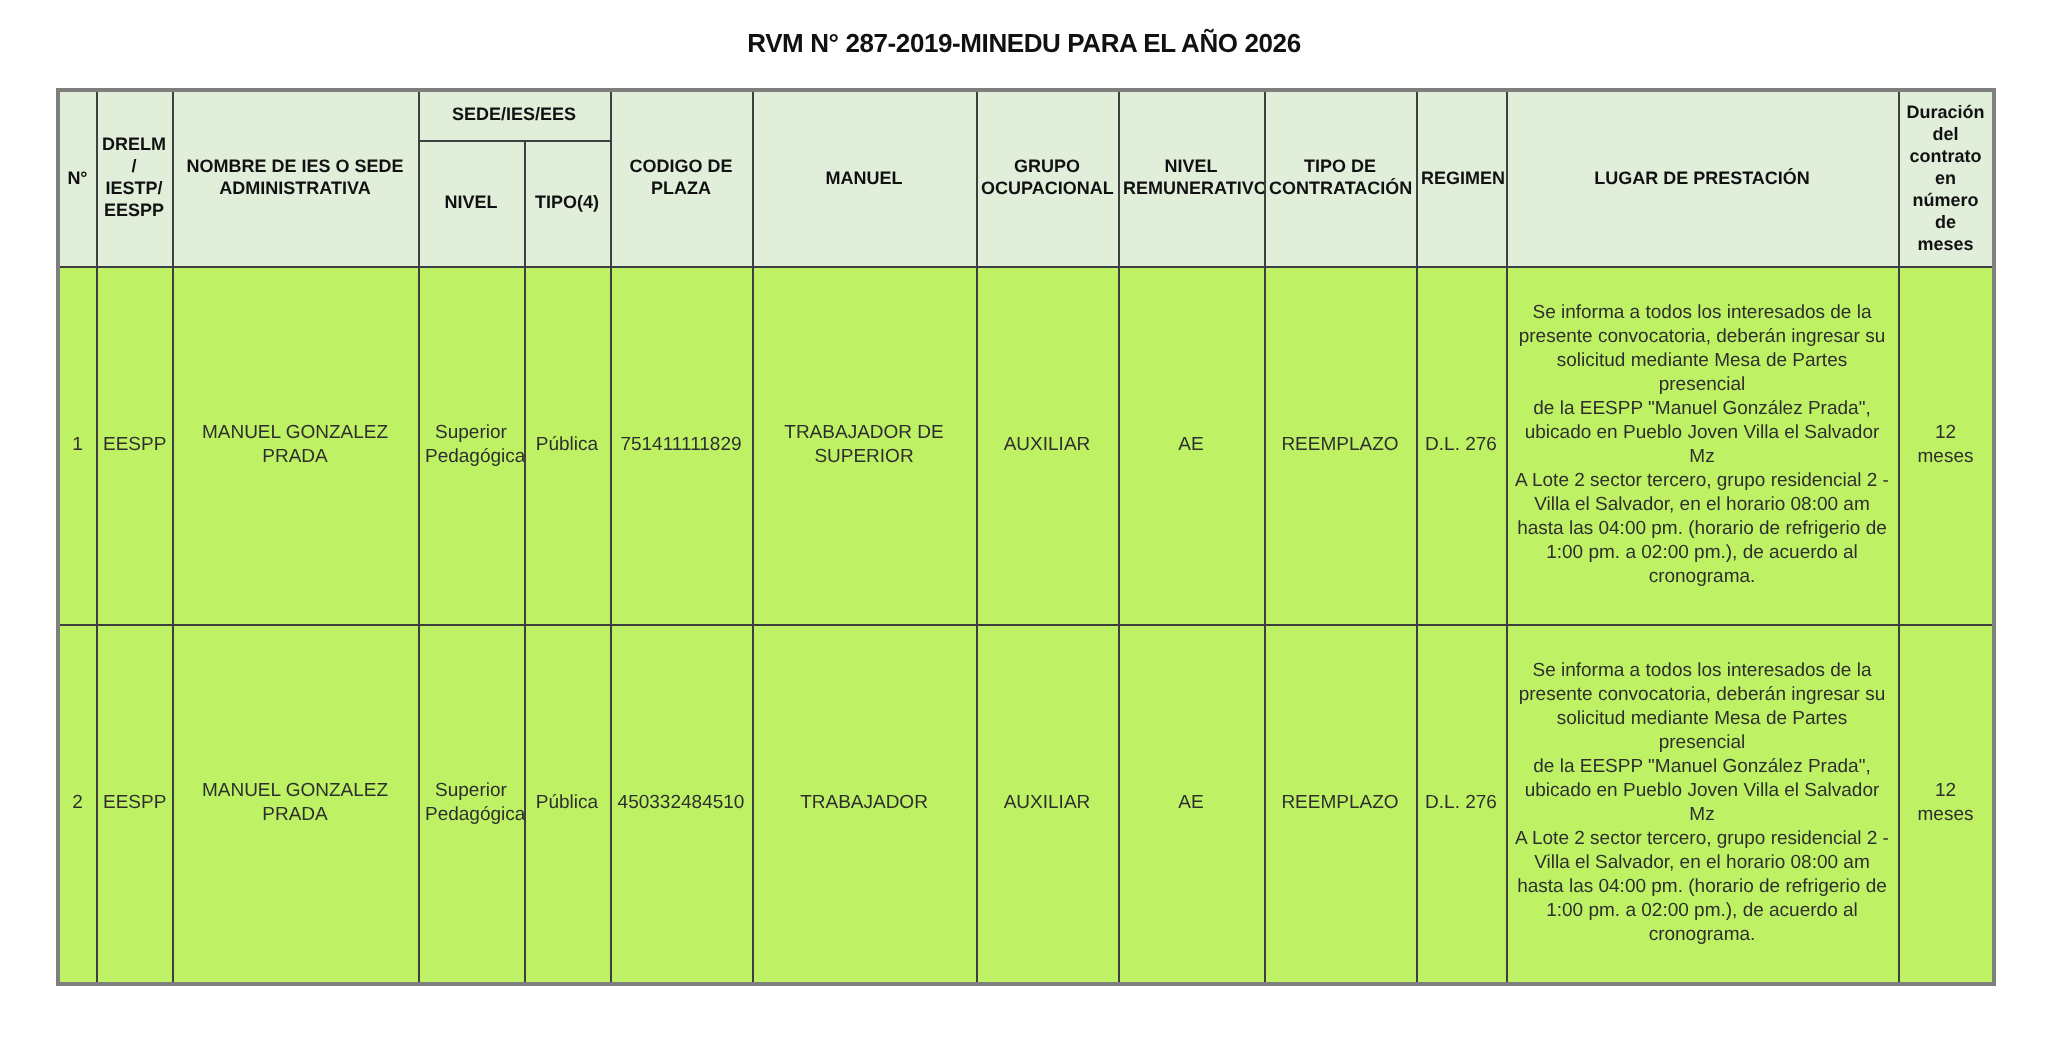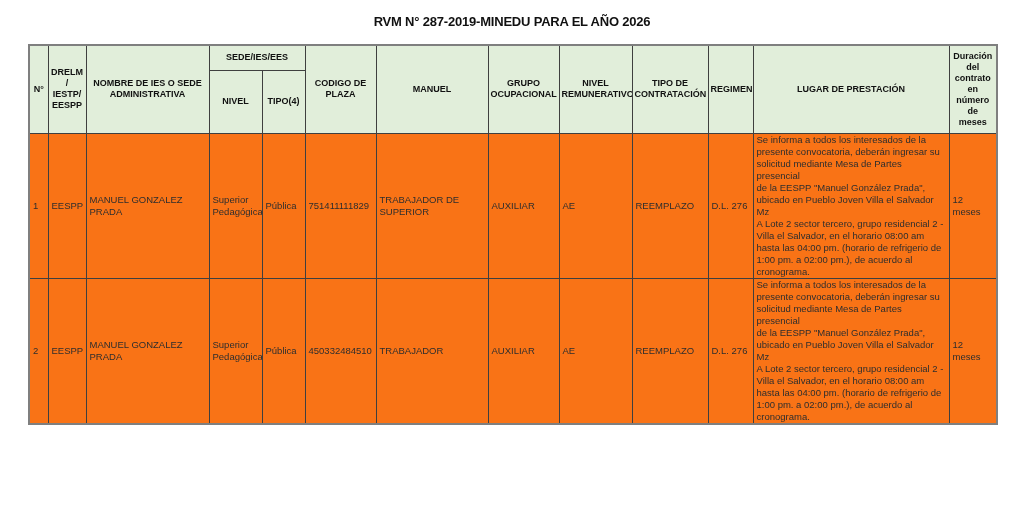--- a/index.html
+++ b/index.html
@@ -50,25 +50,25 @@
     font-weight: bold;
     line-height: 11px;
     text-align: center;
     vertical-align: middle;
     color: #111111;
     padding: 2px 2px;
   }
   table.plazas td {
     font-size: 9.5px;
     line-height: 12px;
-    text-align: left;
+    text-align: center;
     vertical-align: middle;
     color: #2e2e2e;
-    padding: 0 3px;
-    background: #f97316;
+    padding: 17px 3px;
+    background: #bef264;
   }
   .pre { white-space: pre-line; }
   td.lugar-cell {
     text-align: left;
     vertical-align: top;
     padding: 2px 4px;
     white-space: pre-line;
   }
   td.cargo-cell { text-align: left; padding-left: 5px; }
   tr.hdr-a { height: 25px; }

